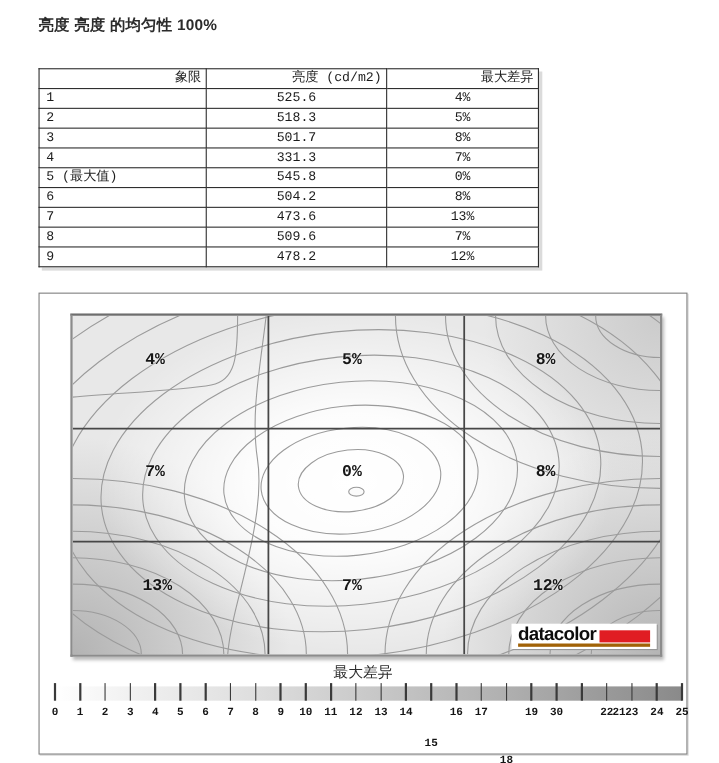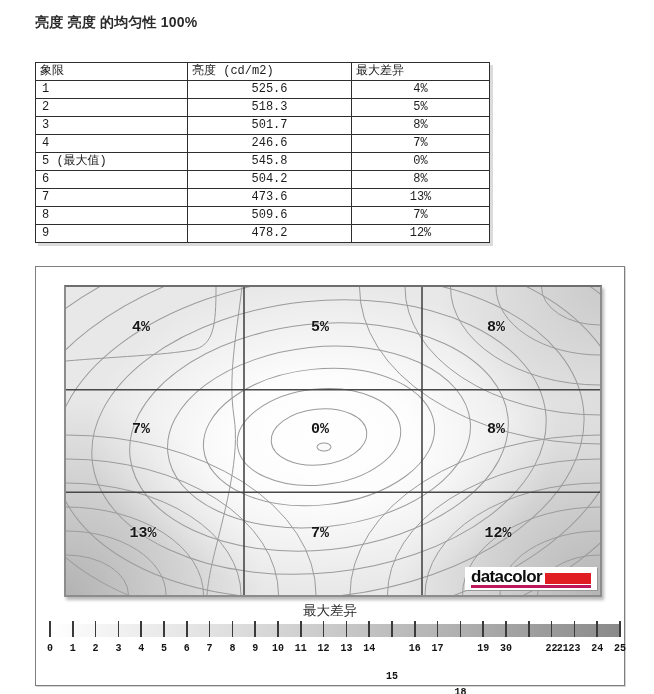--- a/index.html
+++ b/index.html
@@ -18,21 +18,21 @@
     border-collapse:collapse; background:#fff;
     box-shadow:3px 3px 0 #dbdbdb;
     font-family:"Liberation Mono", monospace;
     font-size:12px; color:#1c1c1c; table-layout:fixed;
   }
   table.uni th, table.uni td {
     border:1px solid #2e2e2e; height:17px; line-height:17px;
     padding:0 4px; font-weight:normal; box-sizing:border-box;
     white-space:nowrap; overflow:hidden;
   }
-  table.uni th { text-align:left; }
+  table.uni th { text-align:right; }
   table.uni th:nth-child(1) { width:152px; }
   table.uni th:nth-child(2) { width:164px; }
   table.uni th:nth-child(3) { width:138px; }
   table.uni td:nth-child(1) { text-align:left; padding-left:6px; }
   table.uni td:nth-child(2), table.uni td:nth-child(3) { text-align:center; }
   
   .figure-box {
     position:absolute; left:35px; top:266px; width:588px; height:418px;
     border:1px solid #7f7f7f; background:#fff; box-shadow:1px 1px 0 #d5d5d5;
   }
@@ -60,21 +60,21 @@
     border:1.5px solid #9a9a9a; border-radius:50%; background:#fbfbfb;
     transform:translate(-50%,-50%); z-index:2; box-sizing:border-box;
   }
   
   .logo {
     position:absolute; right:3px; bottom:5px; background:#fff;
     padding:3px 6px 2px 6px; box-shadow:1px 1px 0 #979797; z-index:4;
   }
   .logo-inner {
     display:flex; align-items:flex-end;
-    border-bottom:3px solid #be185d; padding-bottom:1px;
+    border-bottom:3px solid #a16207; padding-bottom:1px;
   }
   .logo-text {
     font-family:"Liberation Sans", sans-serif; font-weight:bold;
     font-size:17px; line-height:14px; letter-spacing:-0.6px; color:#0d0d0d;
   }
   .logo-red { width:46px; height:11px; margin-left:3px; }
   
   .colorbar-title {
     position:absolute; left:0; width:100%; top:335px; text-align:center;
     font-size:13.5px; color:#2e2e2e;
@@ -118,21 +118,21 @@
         <td>518.3</td>
         <td>5%</td>
       </tr>
       <tr>
         <td>3</td>
         <td>501.7</td>
         <td>8%</td>
       </tr>
       <tr>
         <td>4</td>
-        <td>246.6</td>
+        <td>331.3</td>
         <td>7%</td>
       </tr>
       <tr>
         <td>5 (最大值)</td>
         <td>545.8</td>
         <td>0%</td>
       </tr>
       <tr>
         <td>6</td>
         <td>504.2</td>

